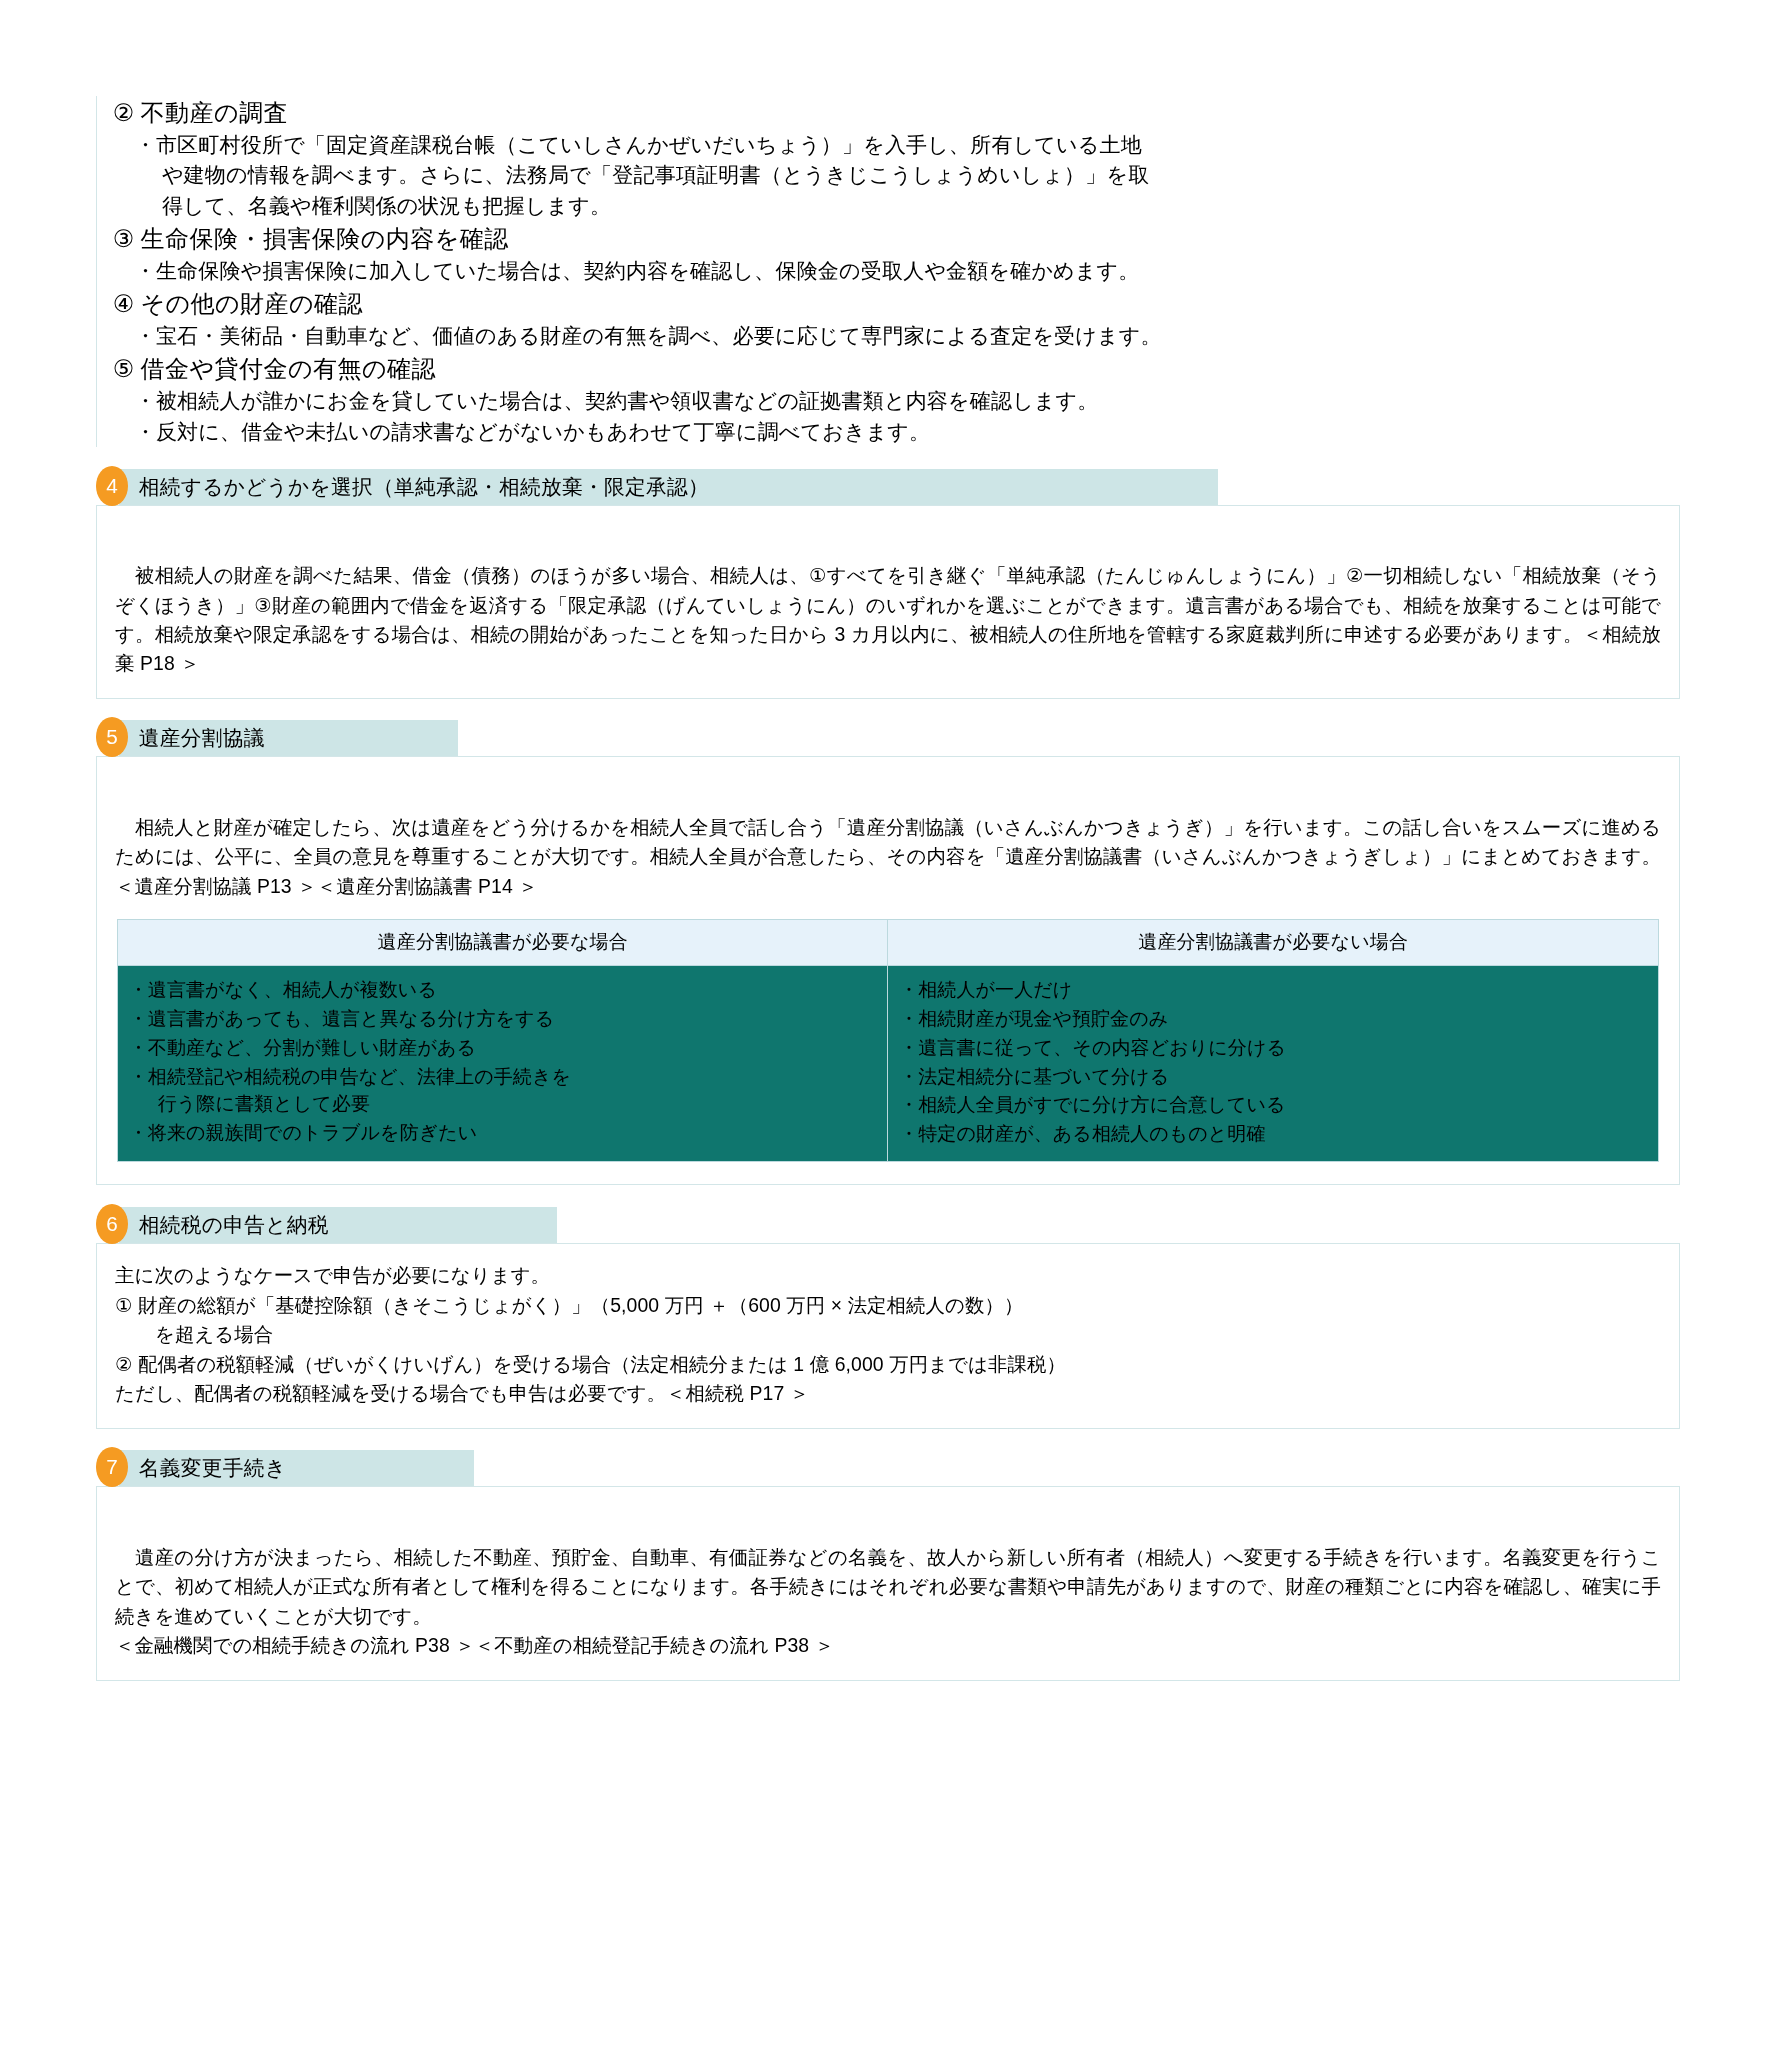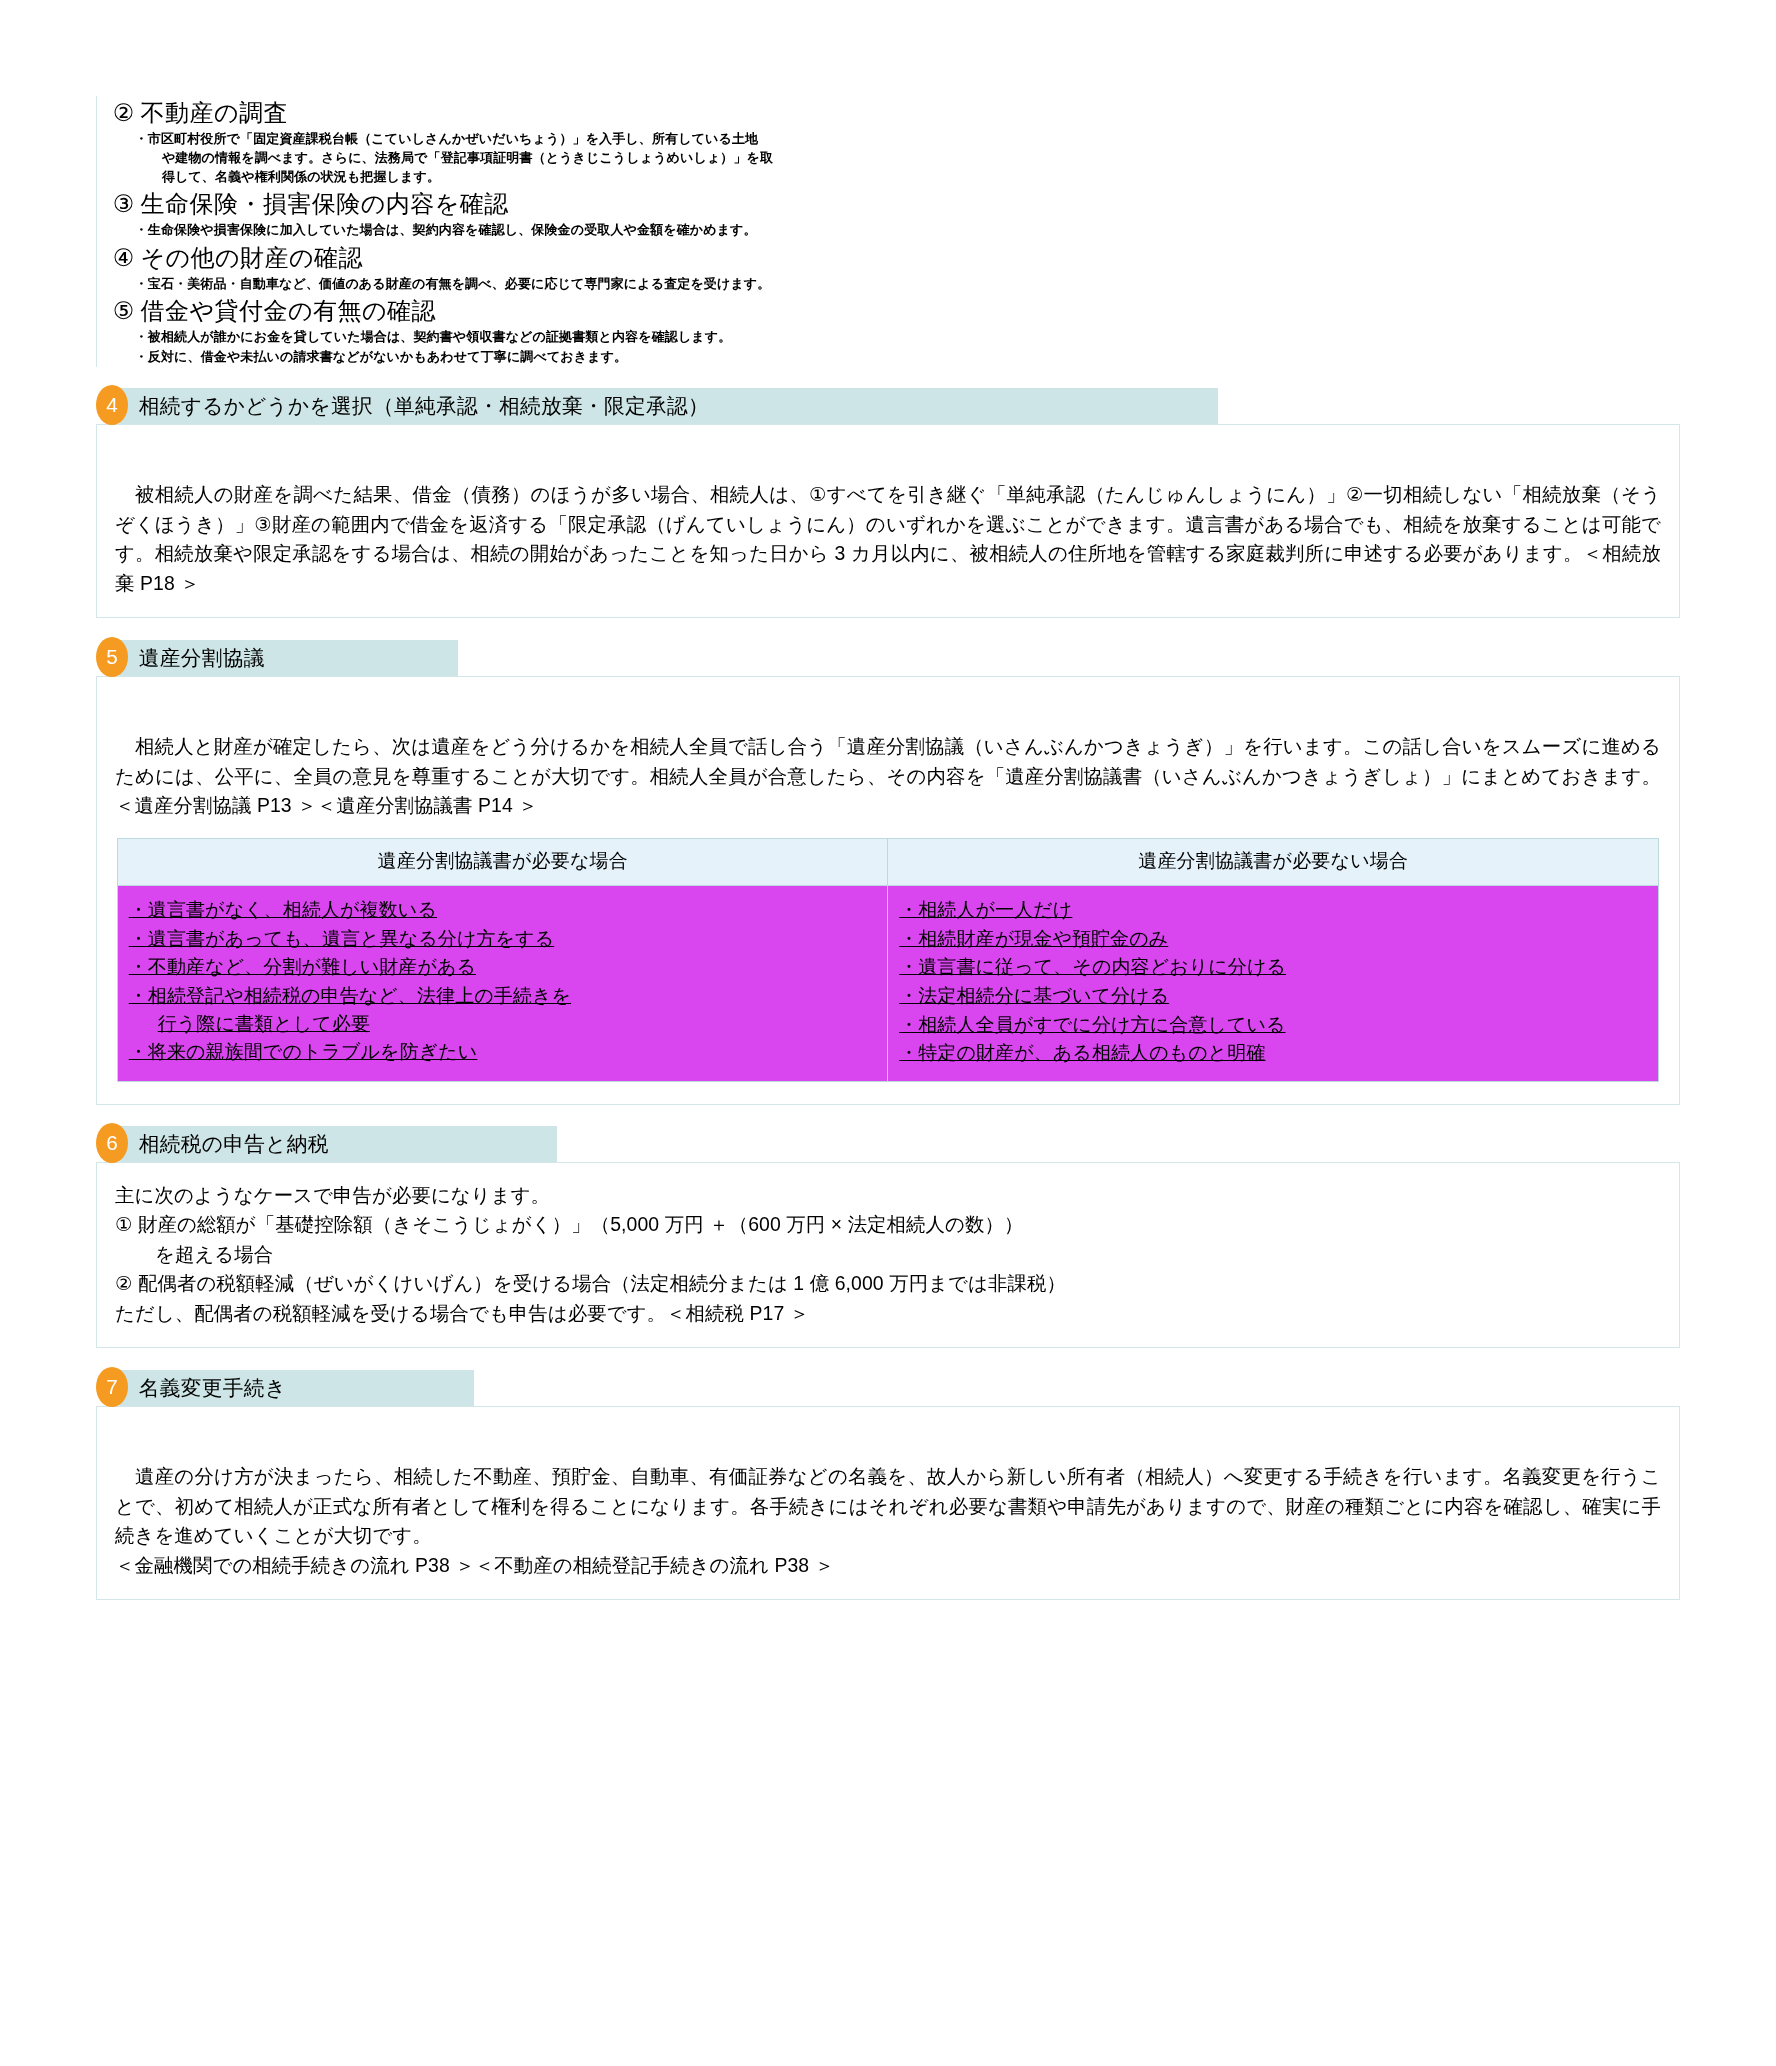--- a/index.html
+++ b/index.html
@@ -39,27 +39,26 @@
     letter-spacing: 0.02em;
     white-space: nowrap;
   }
   .num-head .enc { margin-right: 5.8px; }
   .sub-list {
     margin: 0 0 0 22px;
     padding: 0;
     list-style: none;
   }
   .sub-list li {
-    font-size: 13px;
+    font-size: 21px;
     line-height: 1.44;
     letter-spacing: 0.01em;
     margin: 0 0 0.8px 0;
     text-indent: -16.5px;
     padding-left: 16.5px;
-    font-weight: bold;
   }
   .sub-list li .cont {
     display: block;
     text-indent: 0;
     padding-left: 10.7px;
   }
 
   
   .section { margin-top: 21.5px; }
   .sec-head {
@@ -139,22 +138,21 @@
     font-weight: 400;
     padding: 9px 4.1px 10.7px 4.1px;
     text-align: center;
     letter-spacing: 0.01em;
     margin-left: 20px;
   }
   .cmp-table td {
     border: 1.2px solid #bcd9de;
     vertical-align: top;
     padding: 10px 9px 12.4px 10.7px;
-    background: #d946ef;
-    text-decoration: underline;
+    background: #0f766e;
   }
   .cmp-table ul {
     margin: 0;
     padding: 0;
     list-style: none;
   }
   .cmp-table li {
     font-size: 19px;
     line-height: 1.45;
     letter-spacing: 0.005em;

